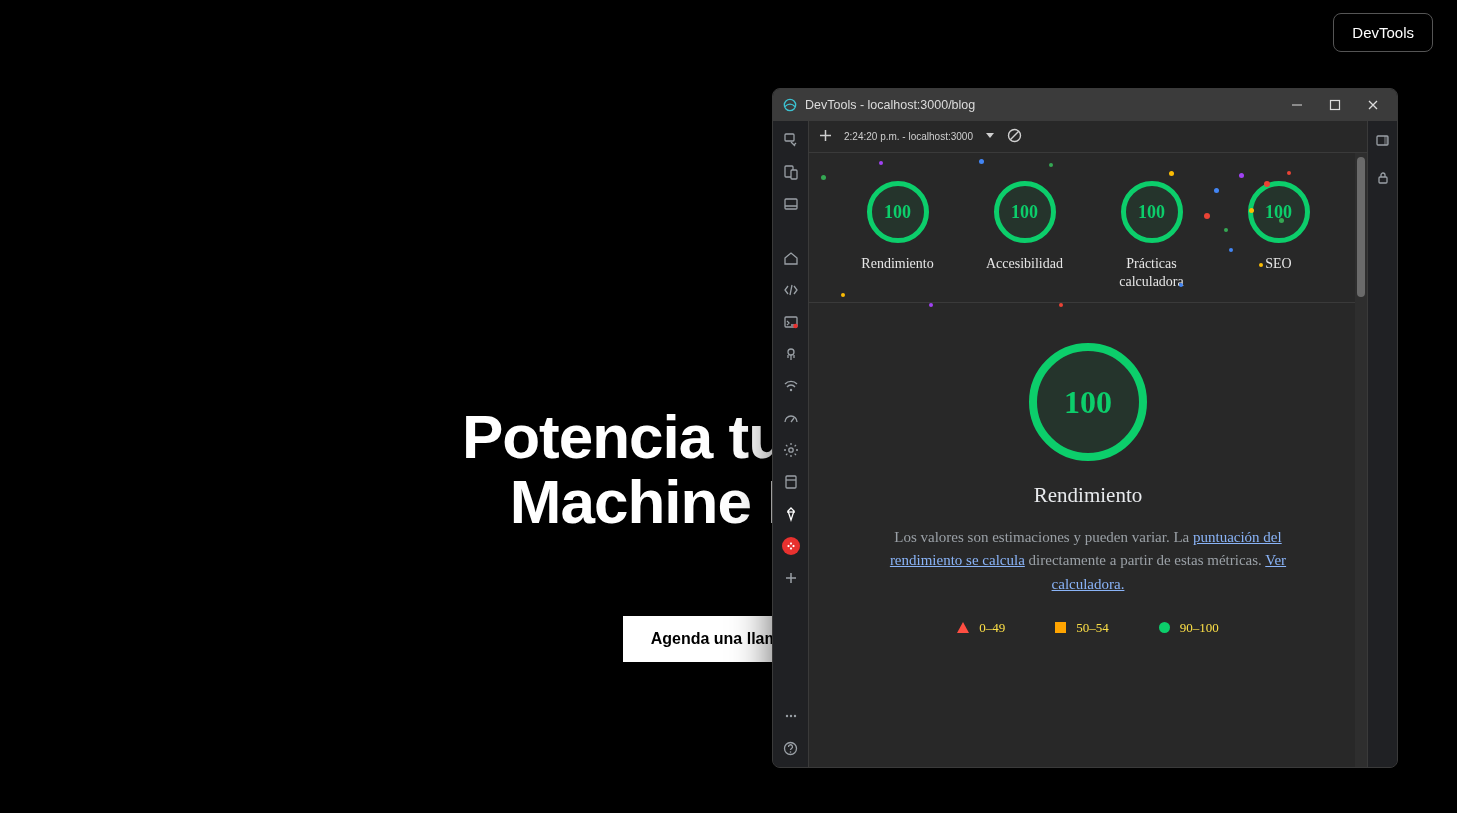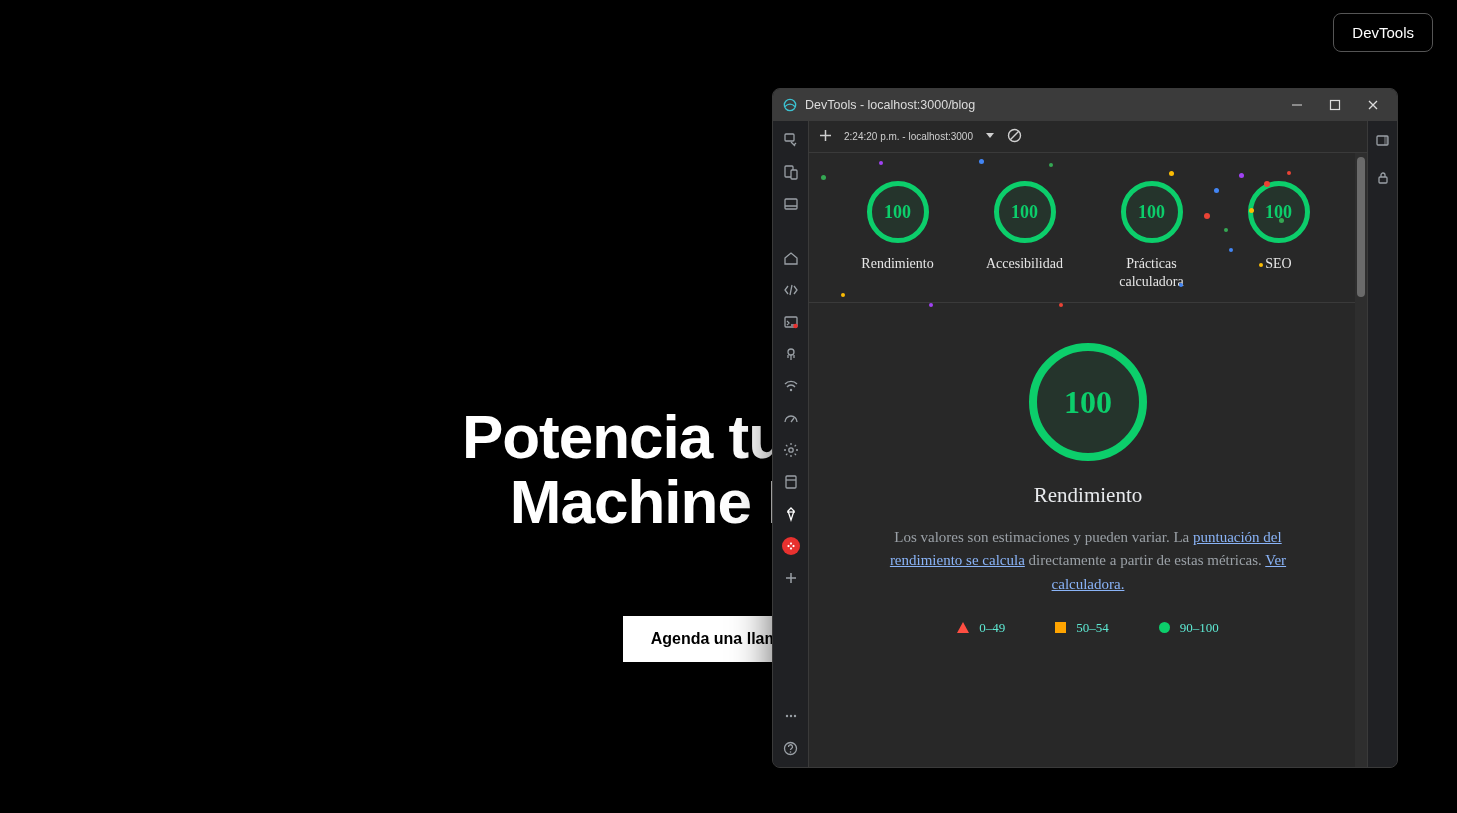--- a/index.html
+++ b/index.html
@@ -279,21 +279,21 @@
   max-width: 430px;
   margin: 0 auto 24px;
 }
 .desc .lnk { color: #8ab4f8; text-decoration: underline; cursor: pointer; }
 
 .legend {
   display: flex;
   justify-content: center;
   gap: 50px;
   font-size: 13px;
-  color: #5eead4;
+  color: #fde047;
 }
 .legend .item { display: flex; align-items: center; gap: 10px; }
 .tri {
   width: 0; height: 0;
   border-left: 6px solid transparent;
   border-right: 6px solid transparent;
   border-bottom: 11px solid #ff4e42;
 }
 .sq { width: 11px; height: 11px; background: #ffa400; }
 .ci { width: 11px; height: 11px; border-radius: 50%; background: #0cce6b; }

